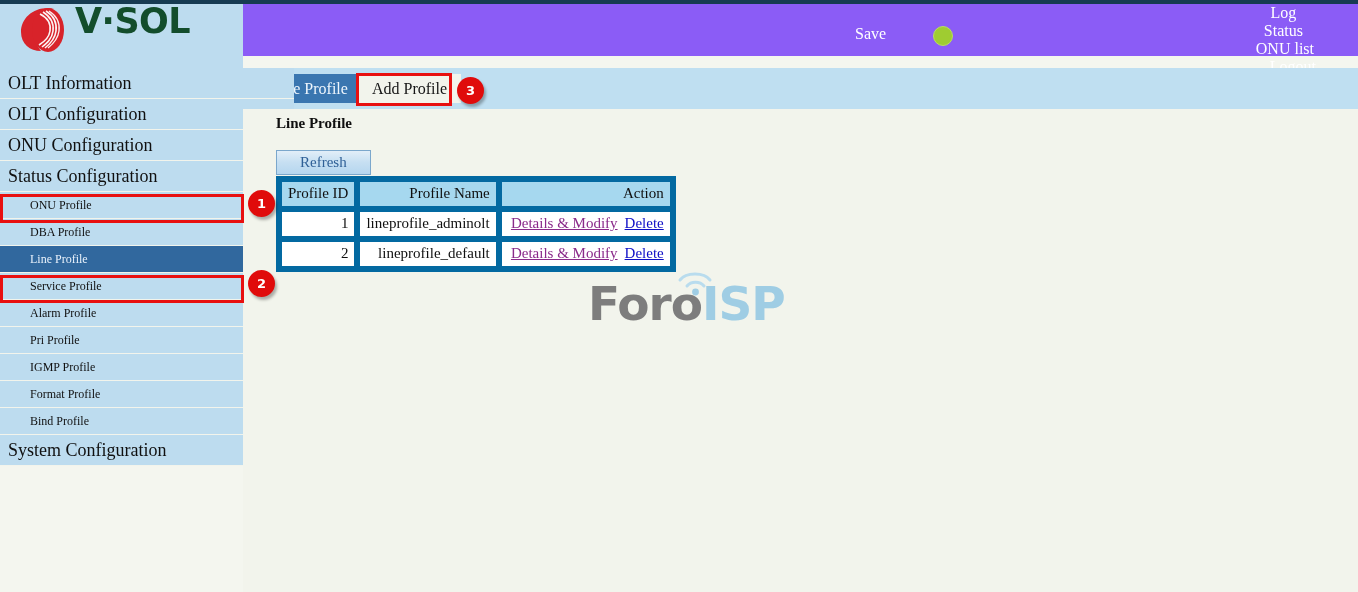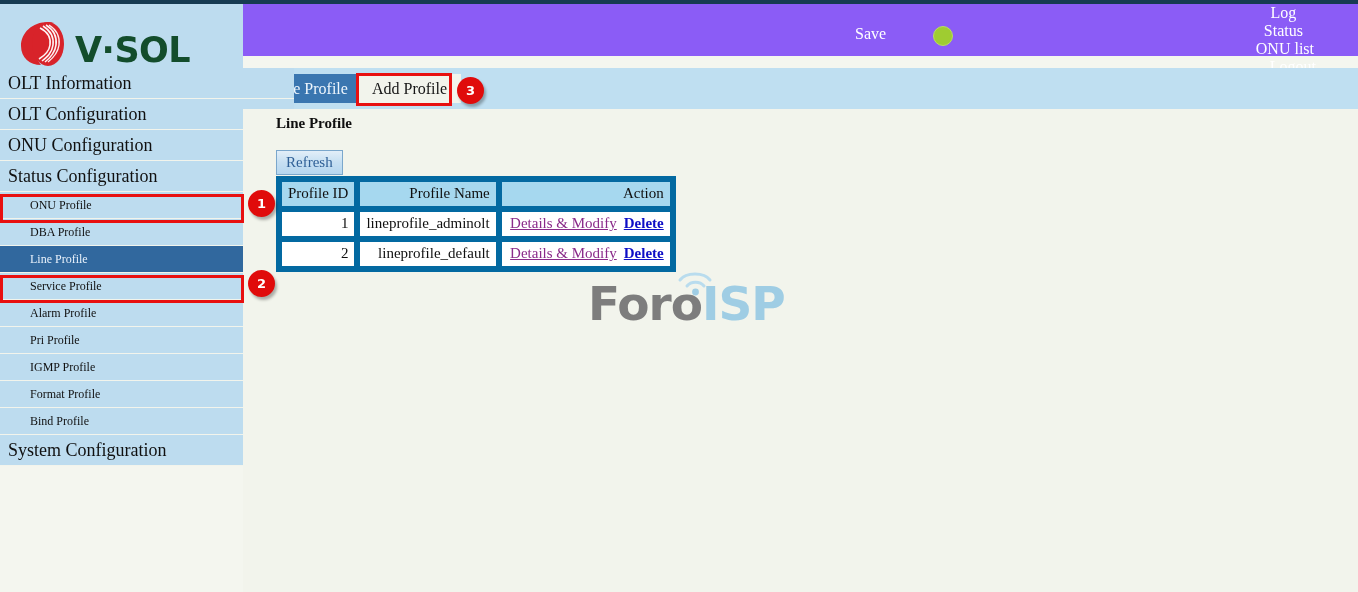--- a/index.html
+++ b/index.html
@@ -32,21 +32,21 @@
   }
 
   
   .logo-panel {
     position: absolute;
     top: 4px; left: 0;
     width: 243px;
     height: 64px;
     background: #bddcef;
     display: flex;
-    align-items: flex-end;
+    align-items: flex-start;
     padding-left: 18px;
     box-sizing: border-box;
   }
   .logo-mark {
     width: 48px;
     height: 50px;
     position: relative;
     flex: 0 0 auto;
   }
   .logo-wordmark {
@@ -187,21 +187,21 @@
     top: 6px;
     font-size: 15px;
     font-weight: bold;
     color: #0f0f0f;
   }
   .refresh-btn {
     position: absolute;
     left: 33px;
     top: 41px;
     height: 25px;
-    padding: 0 9px;
+    padding: 0 23px;
     font-family: "Liberation Serif", serif;
     font-size: 15px;
     color: #2e5f96;
     background: linear-gradient(to bottom, #e2eef8 0%, #c6dff2 50%, #b5d6ef 100%);
     border: 1px solid #7ba7cc;
     box-sizing: border-box;
     cursor: pointer;
   }
 
   
@@ -225,21 +225,21 @@
     white-space: nowrap;
   }
   .data-table thead th {
     background: #a6d8ef;
   }
   .col-id   { width: 72px; }
   .col-name { width: 131px; }
   .col-act  { width: 174px; }
   .data-table td a { text-decoration: underline; }
   .link-modify { color: #8a2a8a; margin-right: 7px; }
-  .link-delete { color: #0d0dc6; font-weight: bold; }
+  .link-delete { color: #0d0dc6; }
 
   
   .watermark {
     position: absolute;
     left: 345px;
     top: 157px;
     width: 200px;
     height: 70px;
     pointer-events: none;
     user-select: none;

